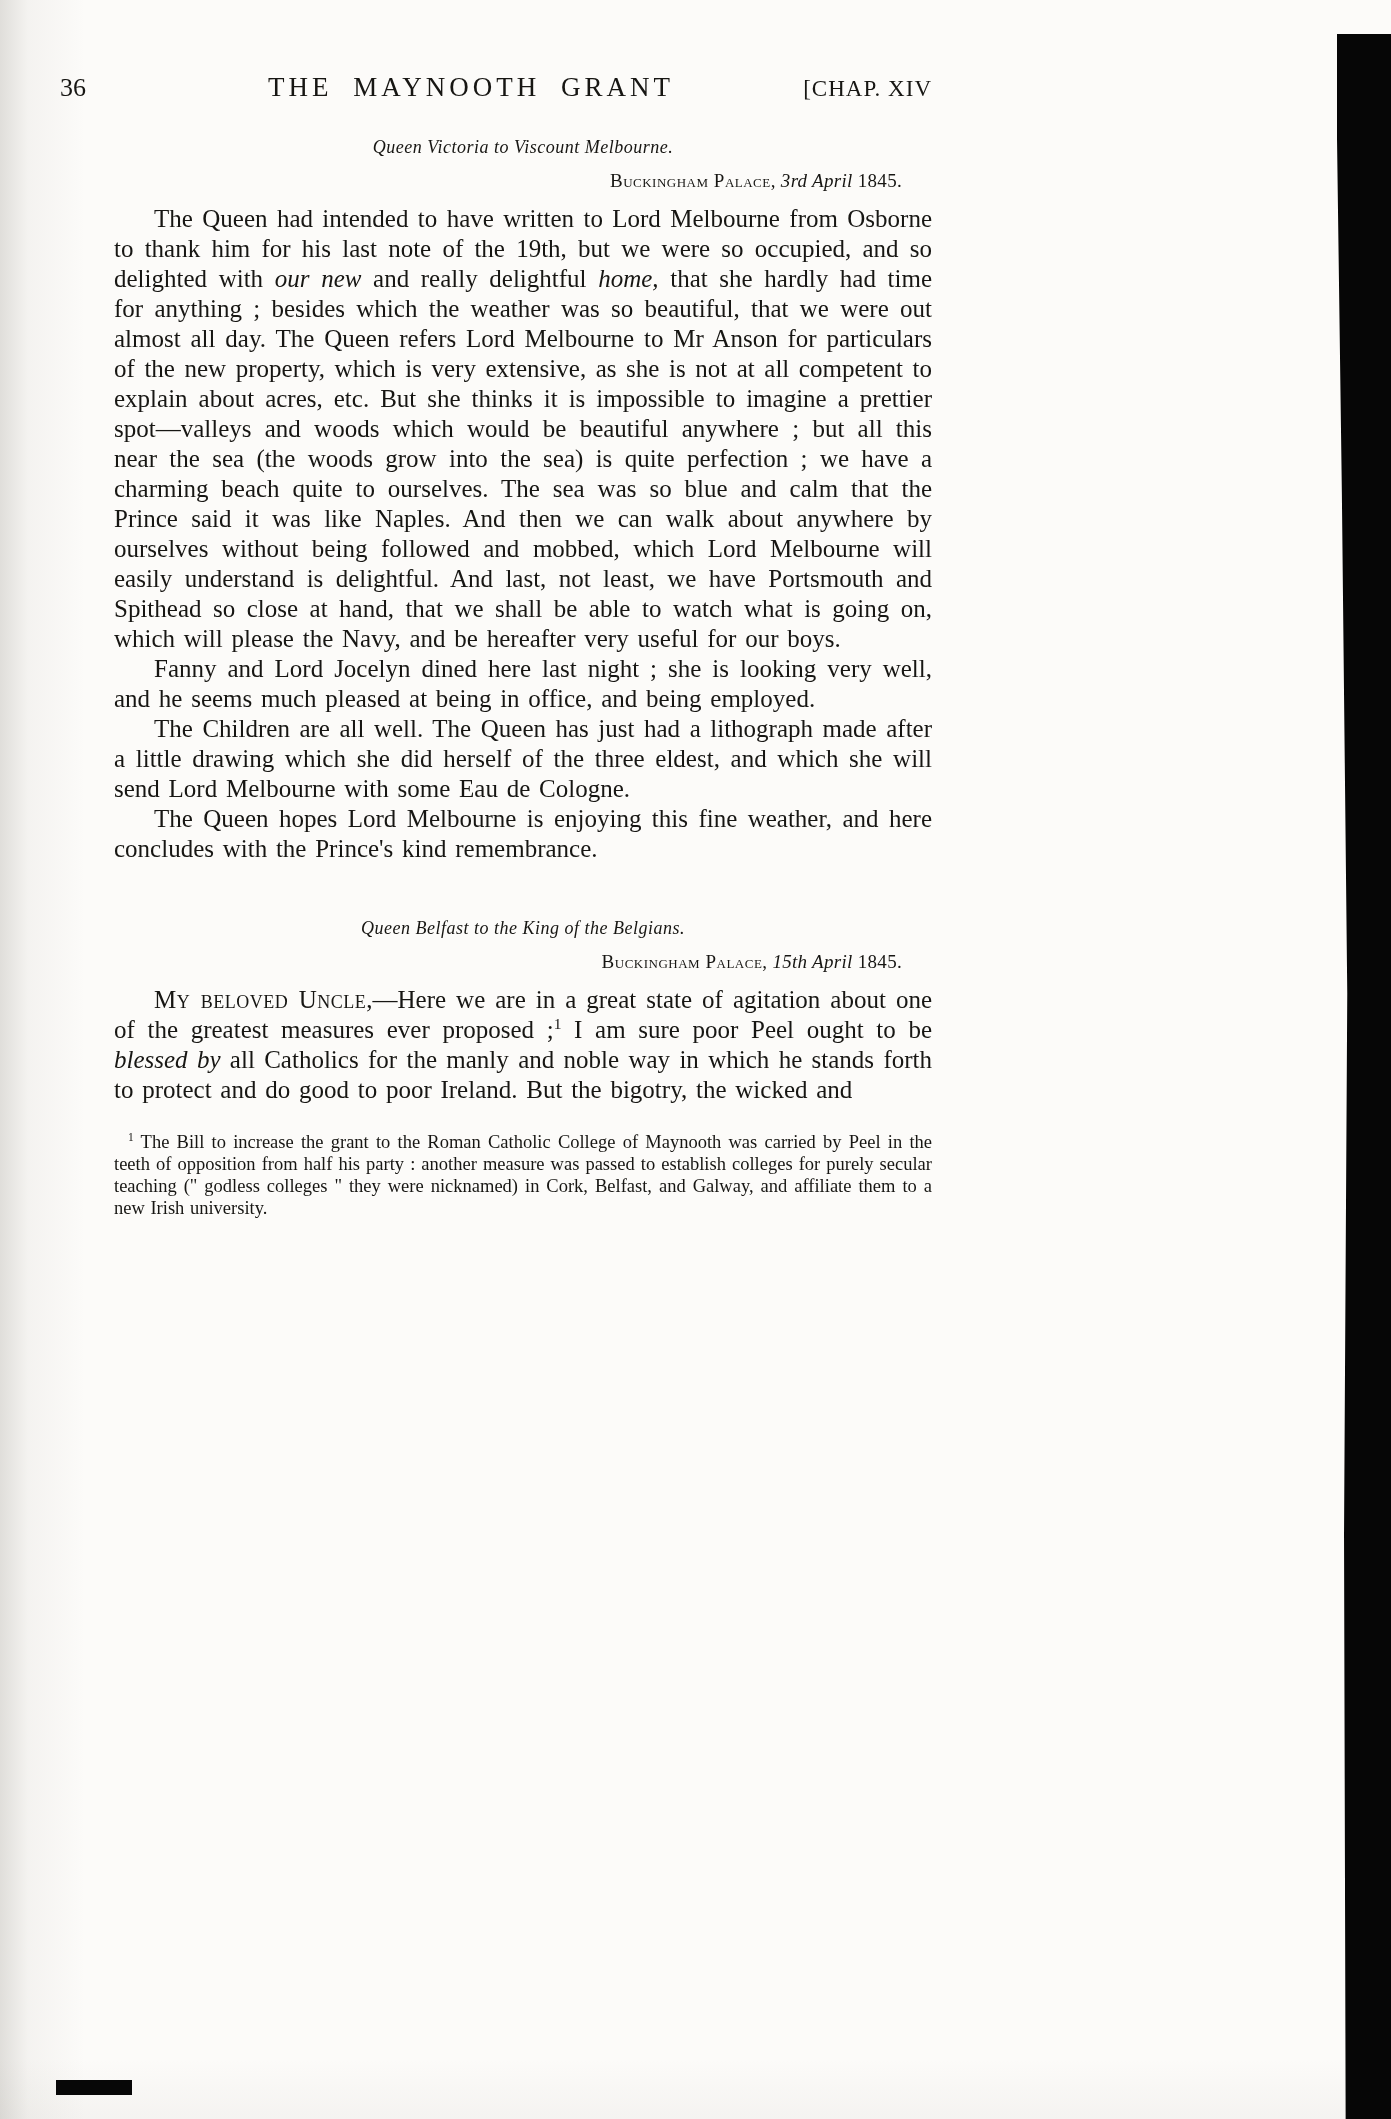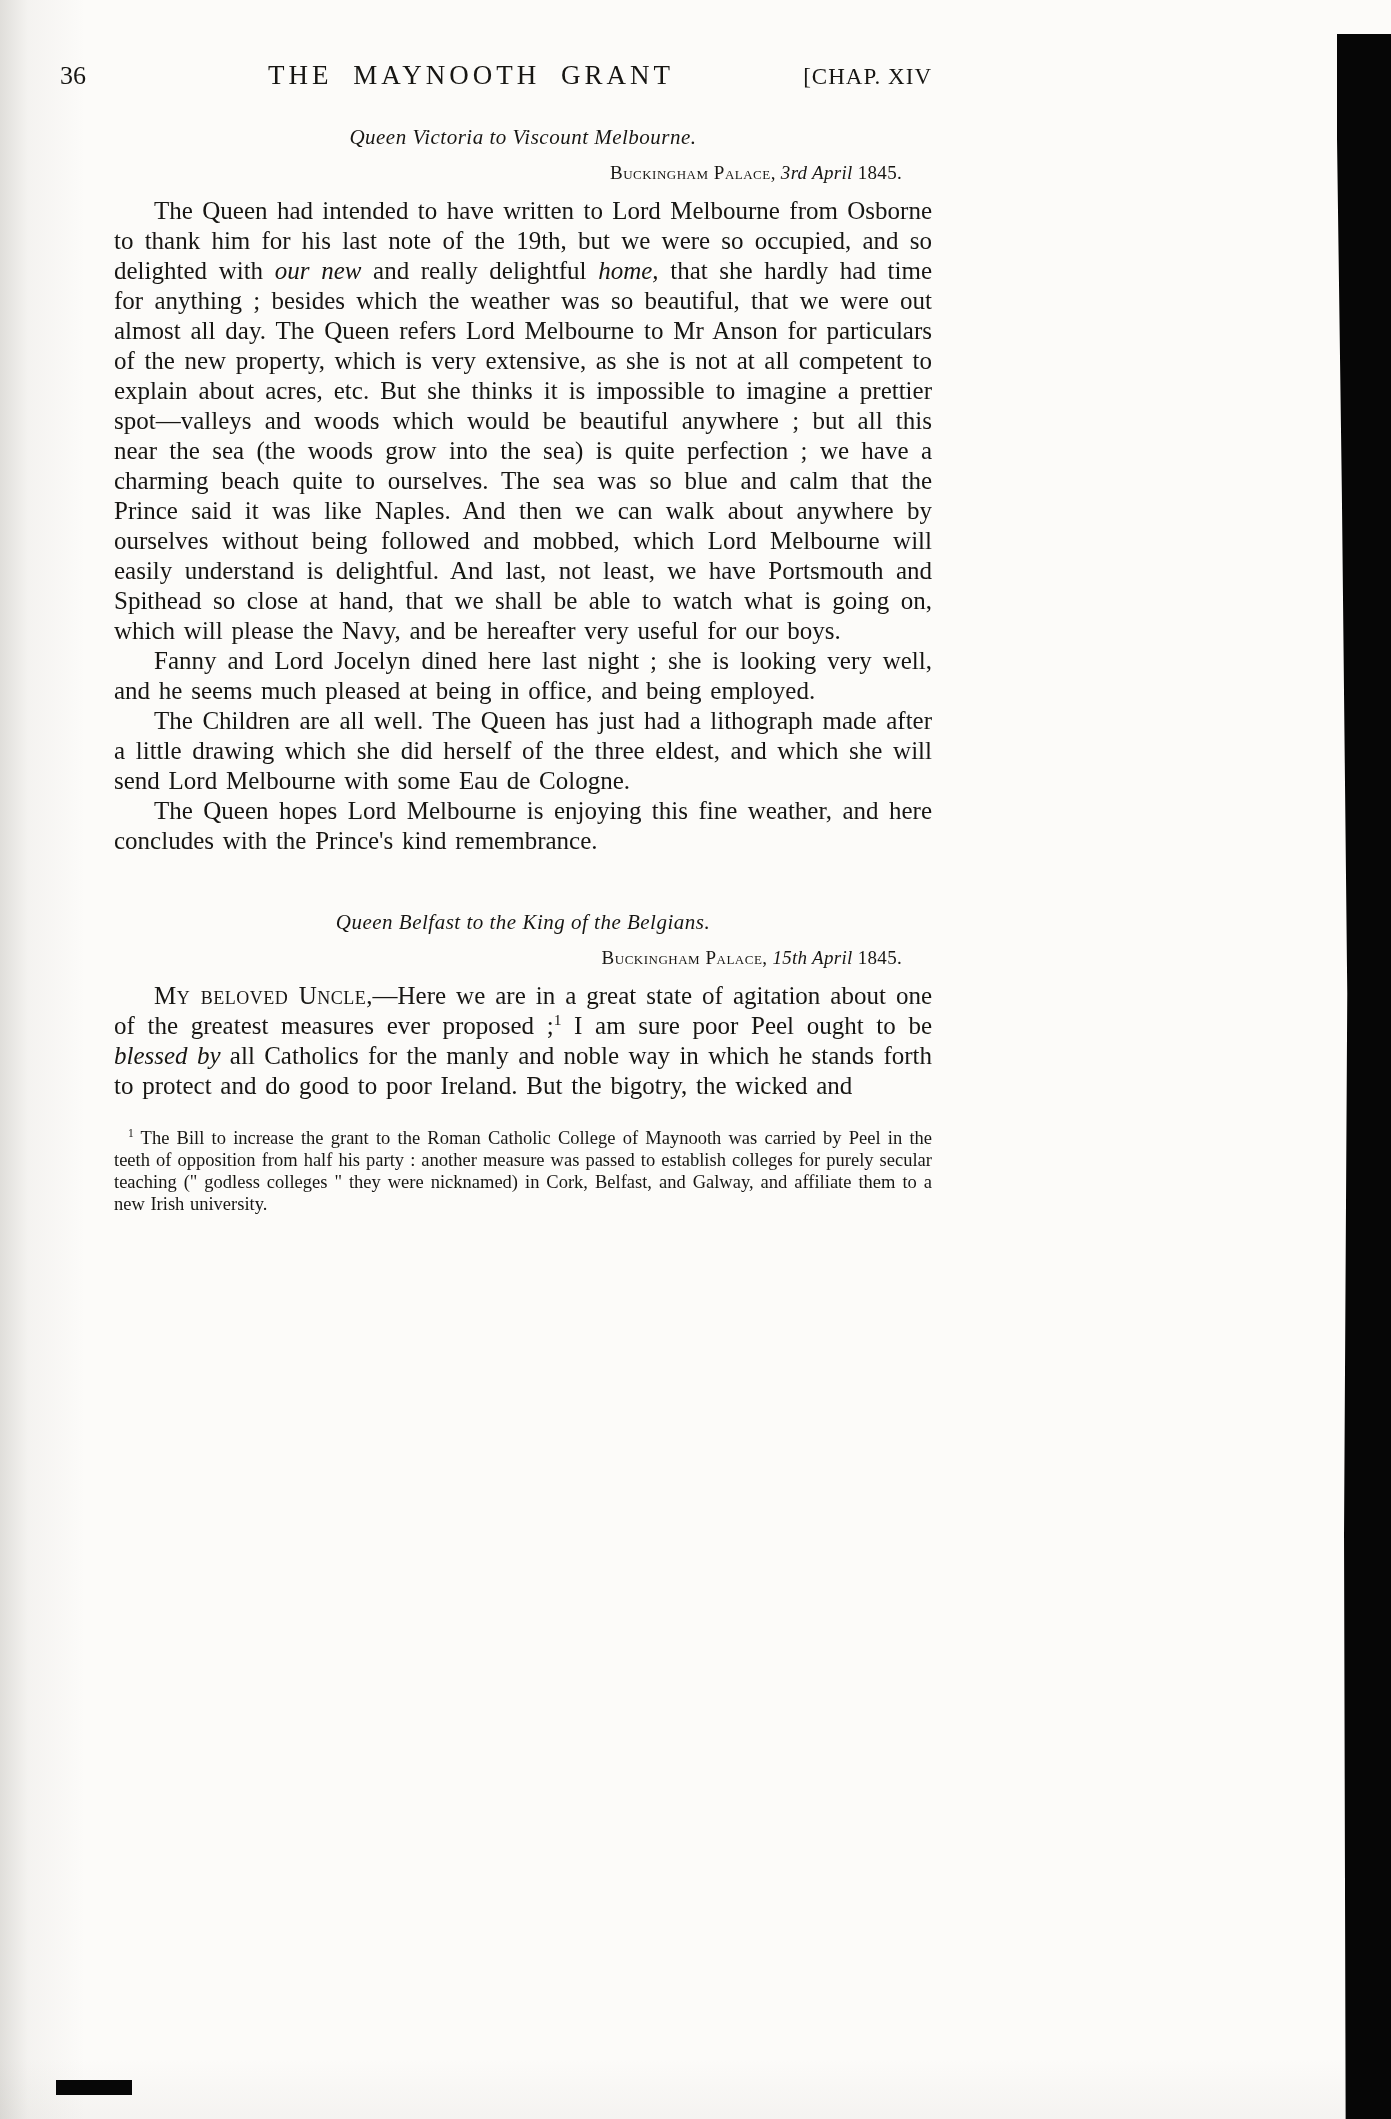--- a/index.html
+++ b/index.html
@@ -34,21 +34,21 @@
     position: absolute;
     left: 56px;
     top: 2080px;
     width: 76px;
     height: 15px;
     background: #070707;
   }
   .content {
     position: absolute;
     left: 60px;
-    top: 56px;
+    top: 68px;
     width: 872px;
   }
   .running-head {
     display: flex;
     align-items: baseline;
   }
   .running-head .num {
     width: 110px;
     font-size: 26px;
   }
@@ -66,21 +66,21 @@
     letter-spacing: 1px;
     white-space: nowrap;
     margin-top: 8px;
   }
   .letter { margin-left: 54px; }
   .letter-heading {
     margin: 34px 0 0 0;
     text-align: center;
     font-style: italic;
     font-weight: normal;
-    font-size: 21px;
+    font-size: 18px;
     letter-spacing: 0.5px;
   }
   .dateline {
     margin: 12px 0 0 0;
     text-align: right;
     padding-right: 30px;
     font-size: 19px;
     letter-spacing: 0.3px;
   }
   .letter-body {

